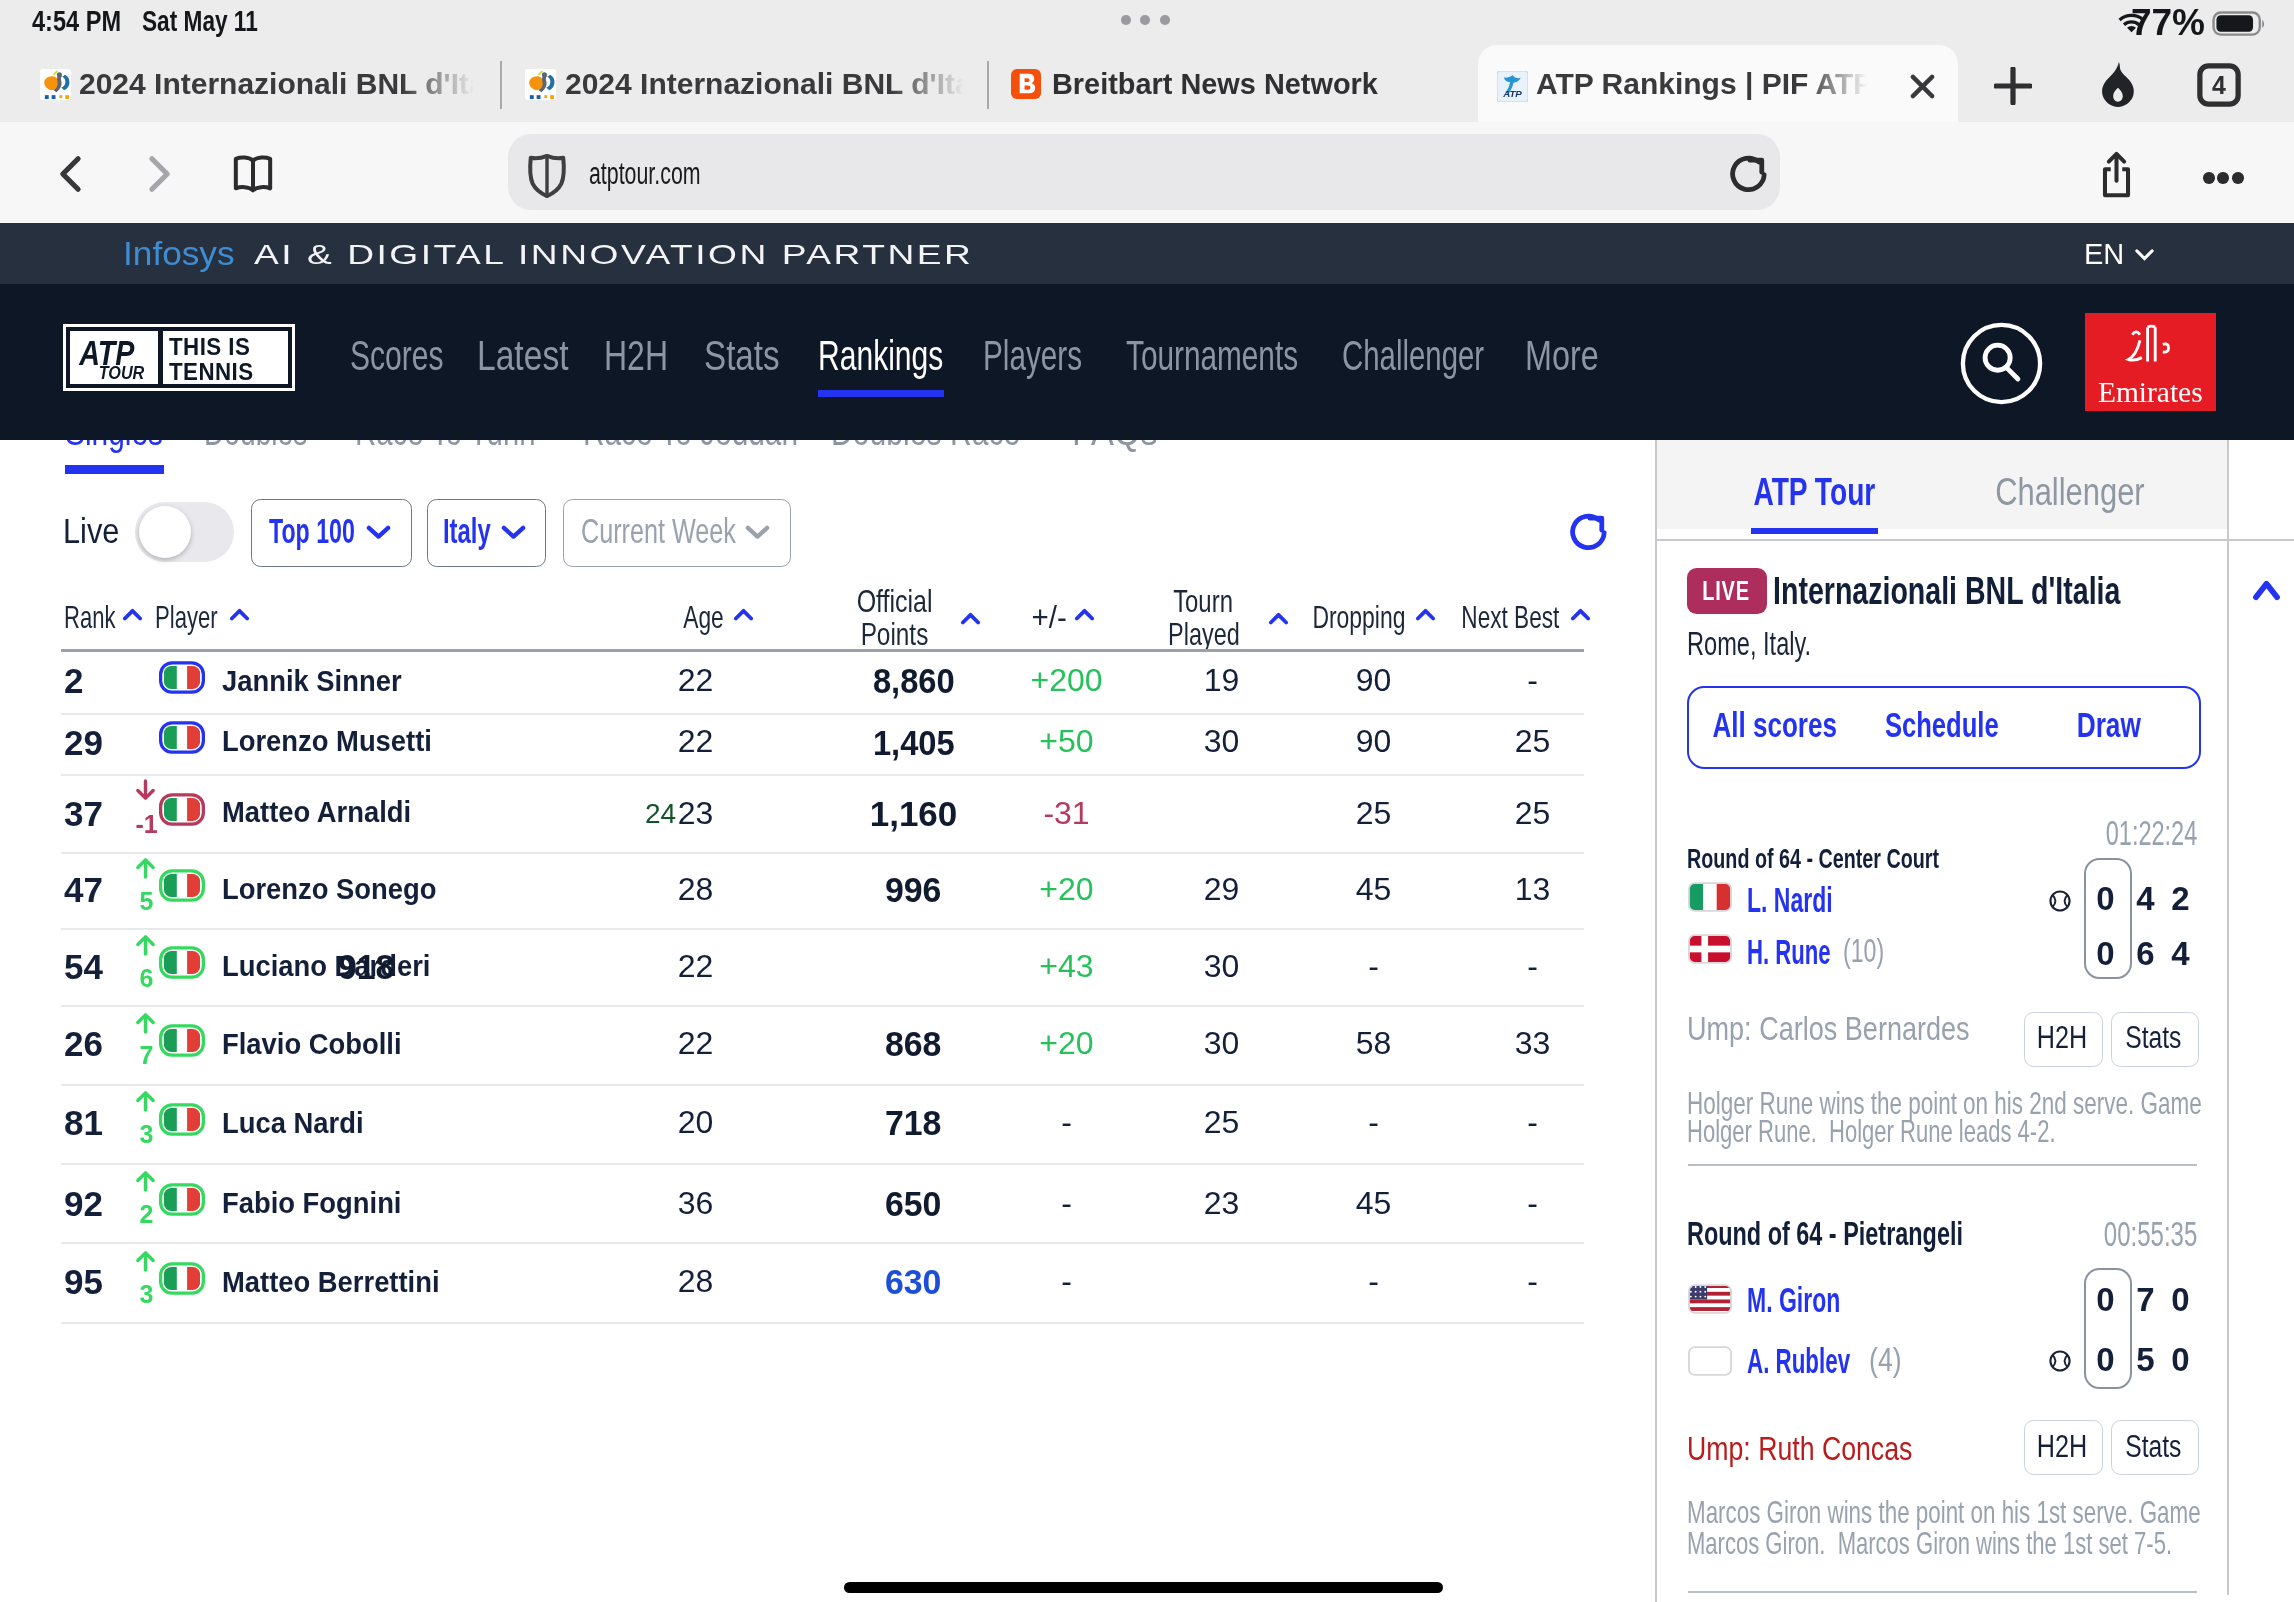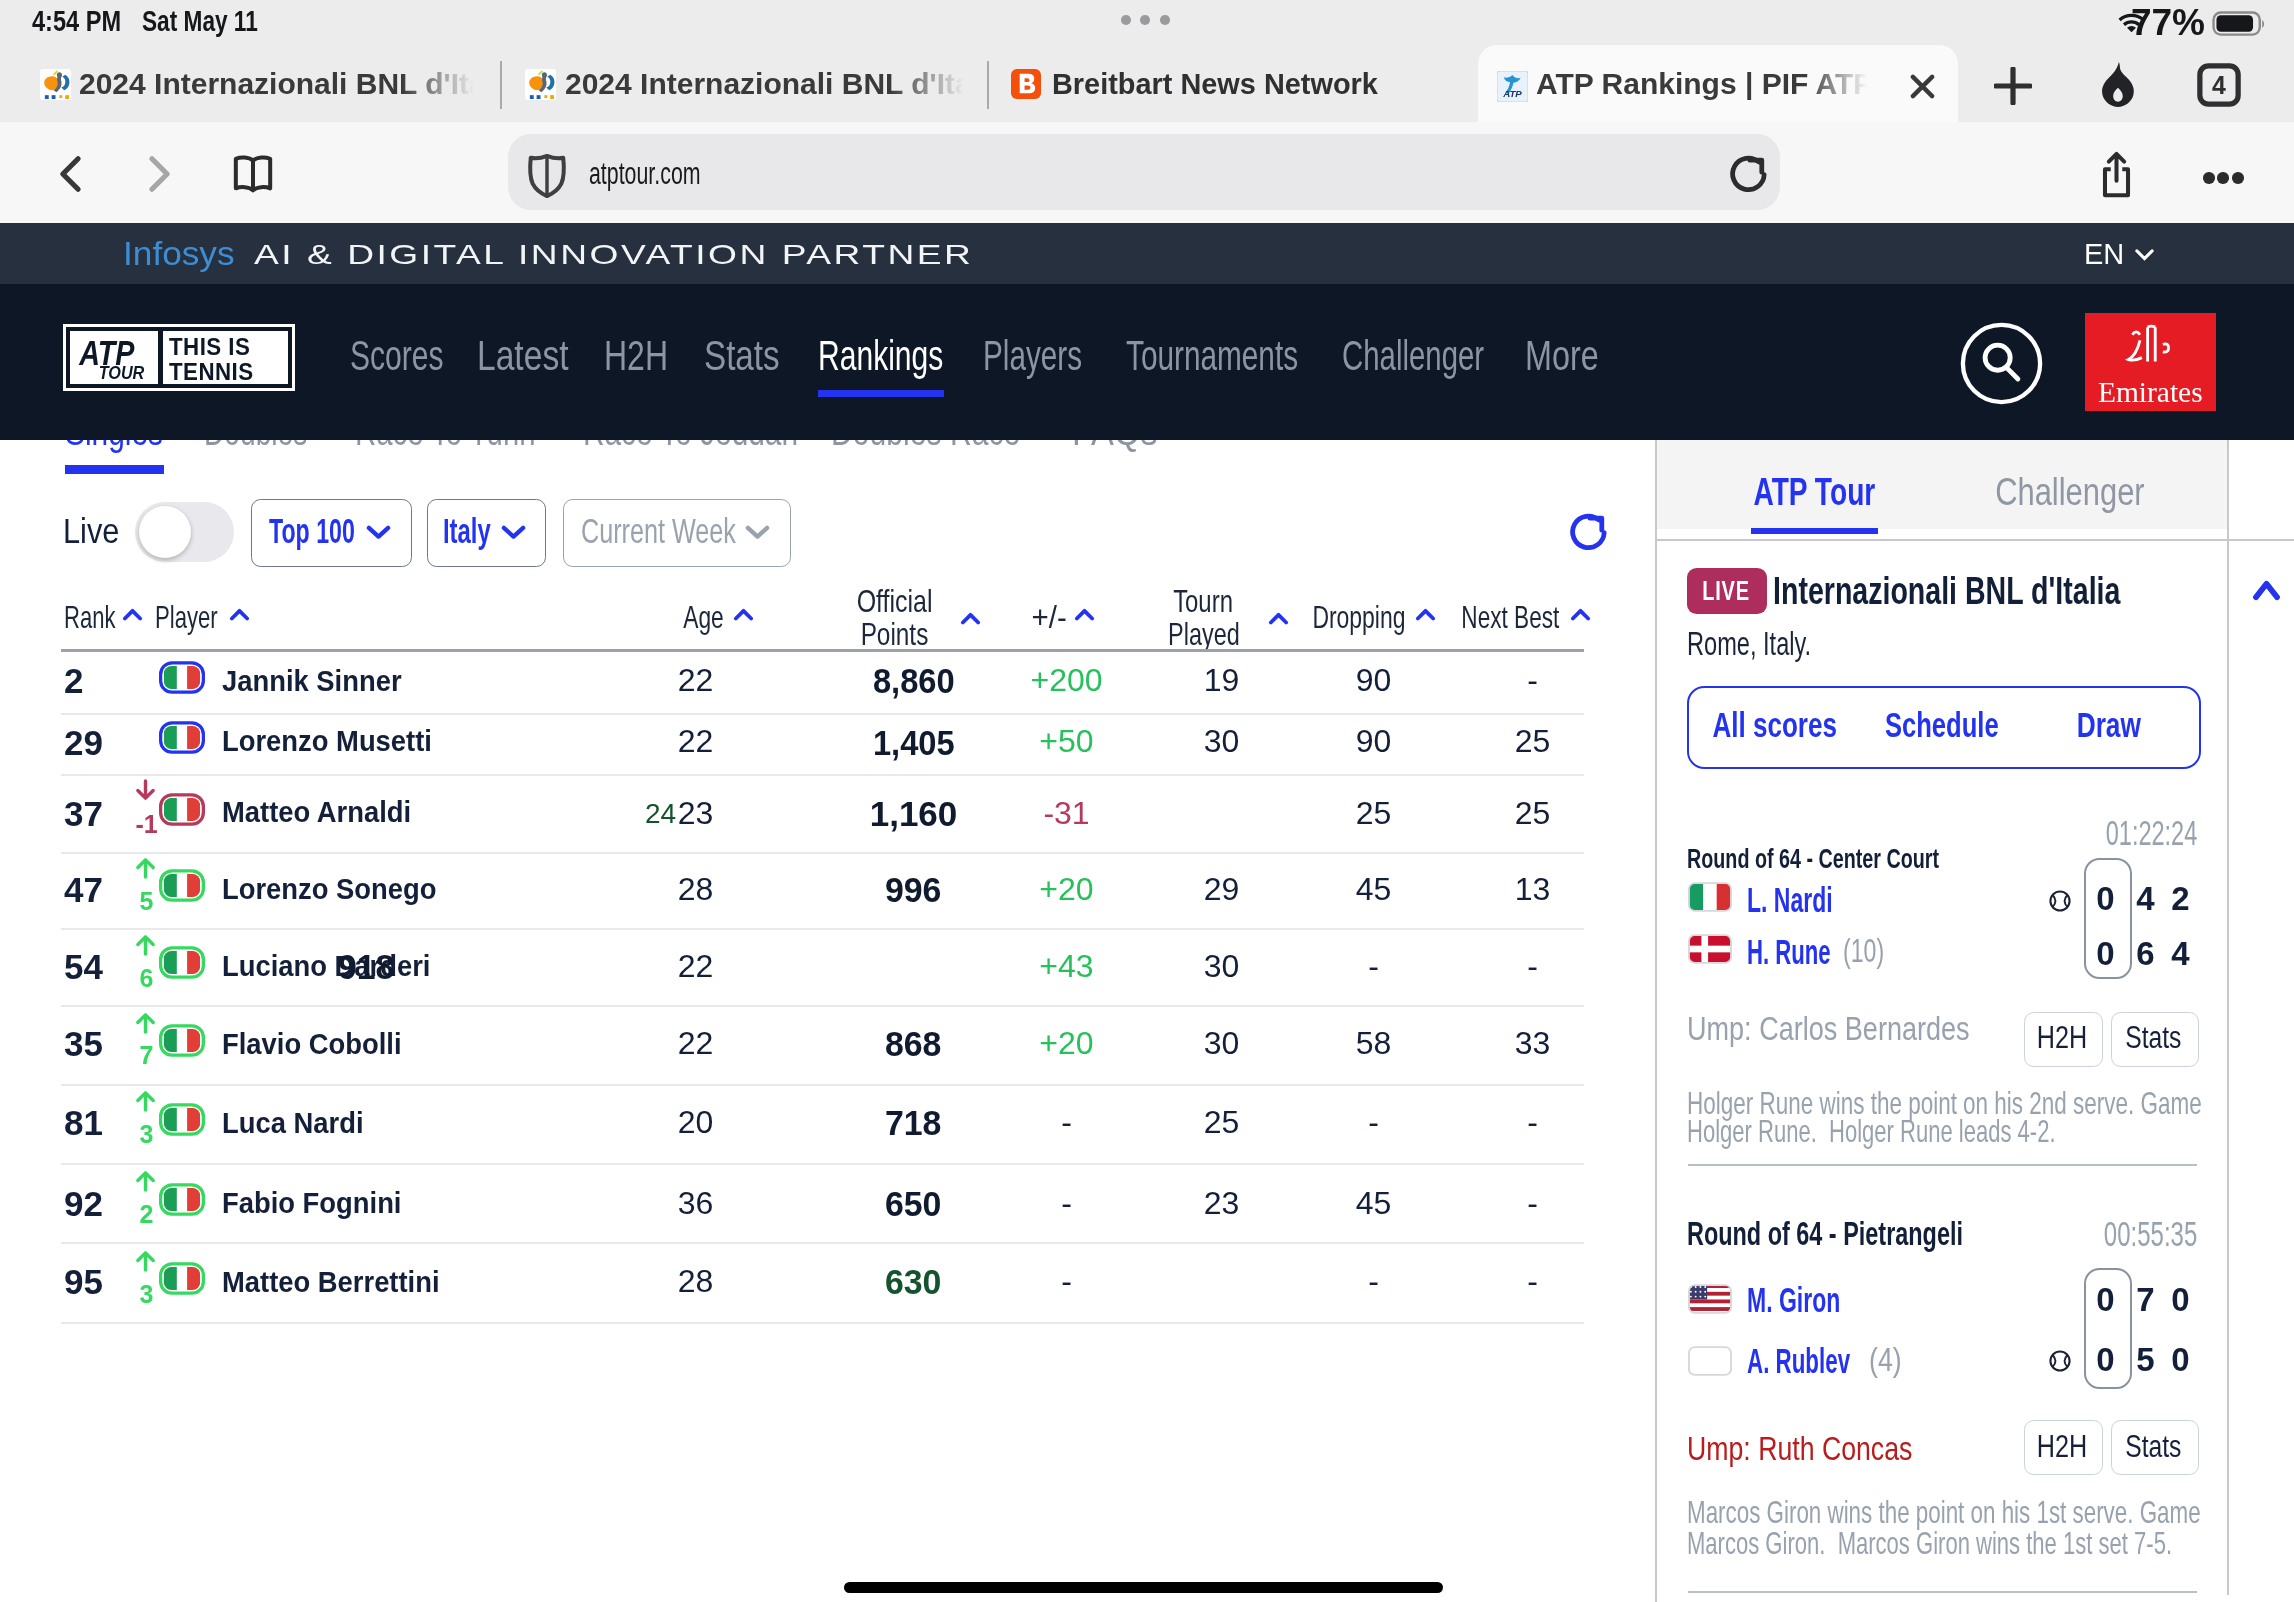--- a/index.html
+++ b/index.html
@@ -339,21 +339,21 @@
         <rect x="1.7" y="1.7" width="44.6" height="30.6" rx="12" fill="none" stroke="#36d960" stroke-width="3.4"></rect>
       </g>
     </svg>
 <div id="nm78" style="position:absolute;left:222px;top:948px;line-height:37px;font-size:29px;font-weight:700;color:#14203a;white-space:nowrap;transform:scaleX(0.9441624365482234);transform-origin:0 50%">Luciano Darderi</div>
 <div style="position:absolute;top:947px;line-height:39px;font-size:32px;color:#14203a;font-weight:400;white-space:nowrap;left:119px;width:1153px;text-align:center"><span id="t79" style="display:inline-block;white-space:nowrap">22</span></div>
 <div style="position:absolute;top:945px;line-height:43px;font-size:35px;color:#101b30;font-weight:700;white-space:nowrap;left:337px;width:1153px;text-align:left"><span id="t80" style="display:inline-block;white-space:nowrap;transform:scaleX(0.9667);transform-origin:center">918</span></div>
 <div style="position:absolute;top:947px;line-height:39px;font-size:32px;color:#27c15b;font-weight:400;white-space:nowrap;left:490px;width:1153px;text-align:center"><span id="t81" style="display:inline-block;white-space:nowrap">+43</span></div>
 <div style="position:absolute;top:947px;line-height:39px;font-size:32px;color:#14203a;font-weight:400;white-space:nowrap;left:645px;width:1153px;text-align:center"><span id="t82" style="display:inline-block;white-space:nowrap">30</span></div>
 <div style="position:absolute;top:947px;line-height:39px;font-size:32px;color:#14203a;font-weight:400;white-space:nowrap;left:797px;width:1153px;text-align:center"><span id="t83" style="display:inline-block;white-space:nowrap">-</span></div>
 <div style="position:absolute;top:947px;line-height:39px;font-size:32px;color:#14203a;font-weight:400;white-space:nowrap;left:956px;width:1153px;text-align:center"><span id="t84" style="display:inline-block;white-space:nowrap">-</span></div>
-<div style="position:absolute;top:1022px;line-height:43px;font-size:35px;color:#14203a;font-weight:700;white-space:nowrap;left:64px"><span id="t85" style="display:inline-block;white-space:nowrap">35</span></div>
+<div style="position:absolute;top:1022px;line-height:43px;font-size:35px;color:#14203a;font-weight:700;white-space:nowrap;left:64px"><span id="t85" style="display:inline-block;white-space:nowrap">26</span></div>
 <svg style="position:absolute;left:135px;top:1011px" width="21" height="23" viewBox="0 0 22 24">
       <path d="M11 22 V5 M3 12 L11 4 L19 12" fill="none" stroke="#36d960" stroke-width="3.6" stroke-linecap="round" stroke-linejoin="round"></path>
     </svg>
 <div style="position:absolute;top:1040px;line-height:31px;font-size:25px;color:#36d960;font-weight:700;white-space:nowrap;left:-430px;width:1153px;text-align:center"><span id="t86" style="display:inline-block;white-space:nowrap">7</span></div>
 <svg style="position:absolute;left:159px;top:1024px" width="46" height="33" viewBox="0 0 48 34">
       <g>
         <rect x="1.7" y="1.7" width="44.6" height="30.6" rx="12" fill="#fff"></rect>
         <clipPath id="cf166_1066">
           <rect x="5" y="5" width="38" height="24" rx="8"></rect>
         </clipPath>
@@ -438,21 +438,21 @@
         <g clip-path="url(#cf166_1314)">
           <rect x="5" y="5" width="13.666666666666666" height="24" fill="#1a9e55"></rect>
           <rect x="18.666666666666664" y="5" width="10.666666666666666" height="24" fill="#fff"></rect>
           <rect x="29.333333333333332" y="5" width="13.666666666666666" height="24" fill="#e23e38"></rect>
         </g>
         <rect x="1.7" y="1.7" width="44.6" height="30.6" rx="12" fill="none" stroke="#36d960" stroke-width="3.4"></rect>
       </g>
     </svg>
 <div id="nm114" style="position:absolute;left:222px;top:1264px;line-height:37px;font-size:29px;font-weight:700;color:#14203a;white-space:nowrap;transform:scaleX(0.9441624365482234);transform-origin:0 50%">Matteo Berrettini</div>
 <div style="position:absolute;top:1262px;line-height:39px;font-size:32px;color:#14203a;font-weight:400;white-space:nowrap;left:119px;width:1153px;text-align:center"><span id="t115" style="display:inline-block;white-space:nowrap">28</span></div>
-<div style="position:absolute;top:1260px;line-height:43px;font-size:35px;color:#14532d;font-weight:700;white-space:nowrap;left:337px;width:1153px;text-align:center"><span id="t116" style="display:inline-block;white-space:nowrap;transform:scaleX(0.9667);transform-origin:center">630</span></div>
+<div style="position:absolute;top:1260px;line-height:43px;font-size:35px;color:#1d4ed8;font-weight:700;white-space:nowrap;left:337px;width:1153px;text-align:center"><span id="t116" style="display:inline-block;white-space:nowrap;transform:scaleX(0.9667);transform-origin:center">630</span></div>
 <div style="position:absolute;top:1262px;line-height:39px;font-size:32px;color:#14203a;font-weight:400;white-space:nowrap;left:490px;width:1153px;text-align:center"><span id="t117" style="display:inline-block;white-space:nowrap">-</span></div>
 <div style="position:absolute;top:1262px;line-height:39px;font-size:32px;color:#14203a;font-weight:400;white-space:nowrap;left:797px;width:1153px;text-align:center"><span id="t119" style="display:inline-block;white-space:nowrap">-</span></div>
 <div style="position:absolute;top:1262px;line-height:39px;font-size:32px;color:#14203a;font-weight:400;white-space:nowrap;left:956px;width:1153px;text-align:center"><span id="t120" style="display:inline-block;white-space:nowrap">-</span></div>
 <div style="position:absolute;left:1655px;top:421px;width:1.9px;height:1182px;background:#c9c9cd"></div>
 <div style="position:absolute;left:2227px;top:421px;width:1.9px;height:1174px;background:#c9c9cd"></div>
 <div style="position:absolute;left:1657px;top:421px;width:570px;height:108px;background:#f4f4f5"></div>
 <div style="position:absolute;top:468px;line-height:48px;font-size:38px;color:#2433f0;font-weight:600;white-space:nowrap;left:1238px;width:1153px;text-align:center"><span id="t121" style="display:inline-block;white-space:nowrap;transform:scaleX(0.7399);transform-origin:center">ATP Tour</span></div>
 <div style="position:absolute;left:1751px;top:528px;width:127px;height:5.8px;background:#2433f0"></div>
 <div style="position:absolute;left:1657px;top:539px;width:637px;height:1.9px;background:#c9c9cd"></div>
 <div style="position:absolute;top:468px;line-height:48px;font-size:38px;color:#8f97a3;font-weight:400;white-space:nowrap;left:1493px;width:1153px;text-align:center"><span id="t122" style="display:inline-block;white-space:nowrap;transform:scaleX(0.8135);transform-origin:center">Challenger</span></div>

